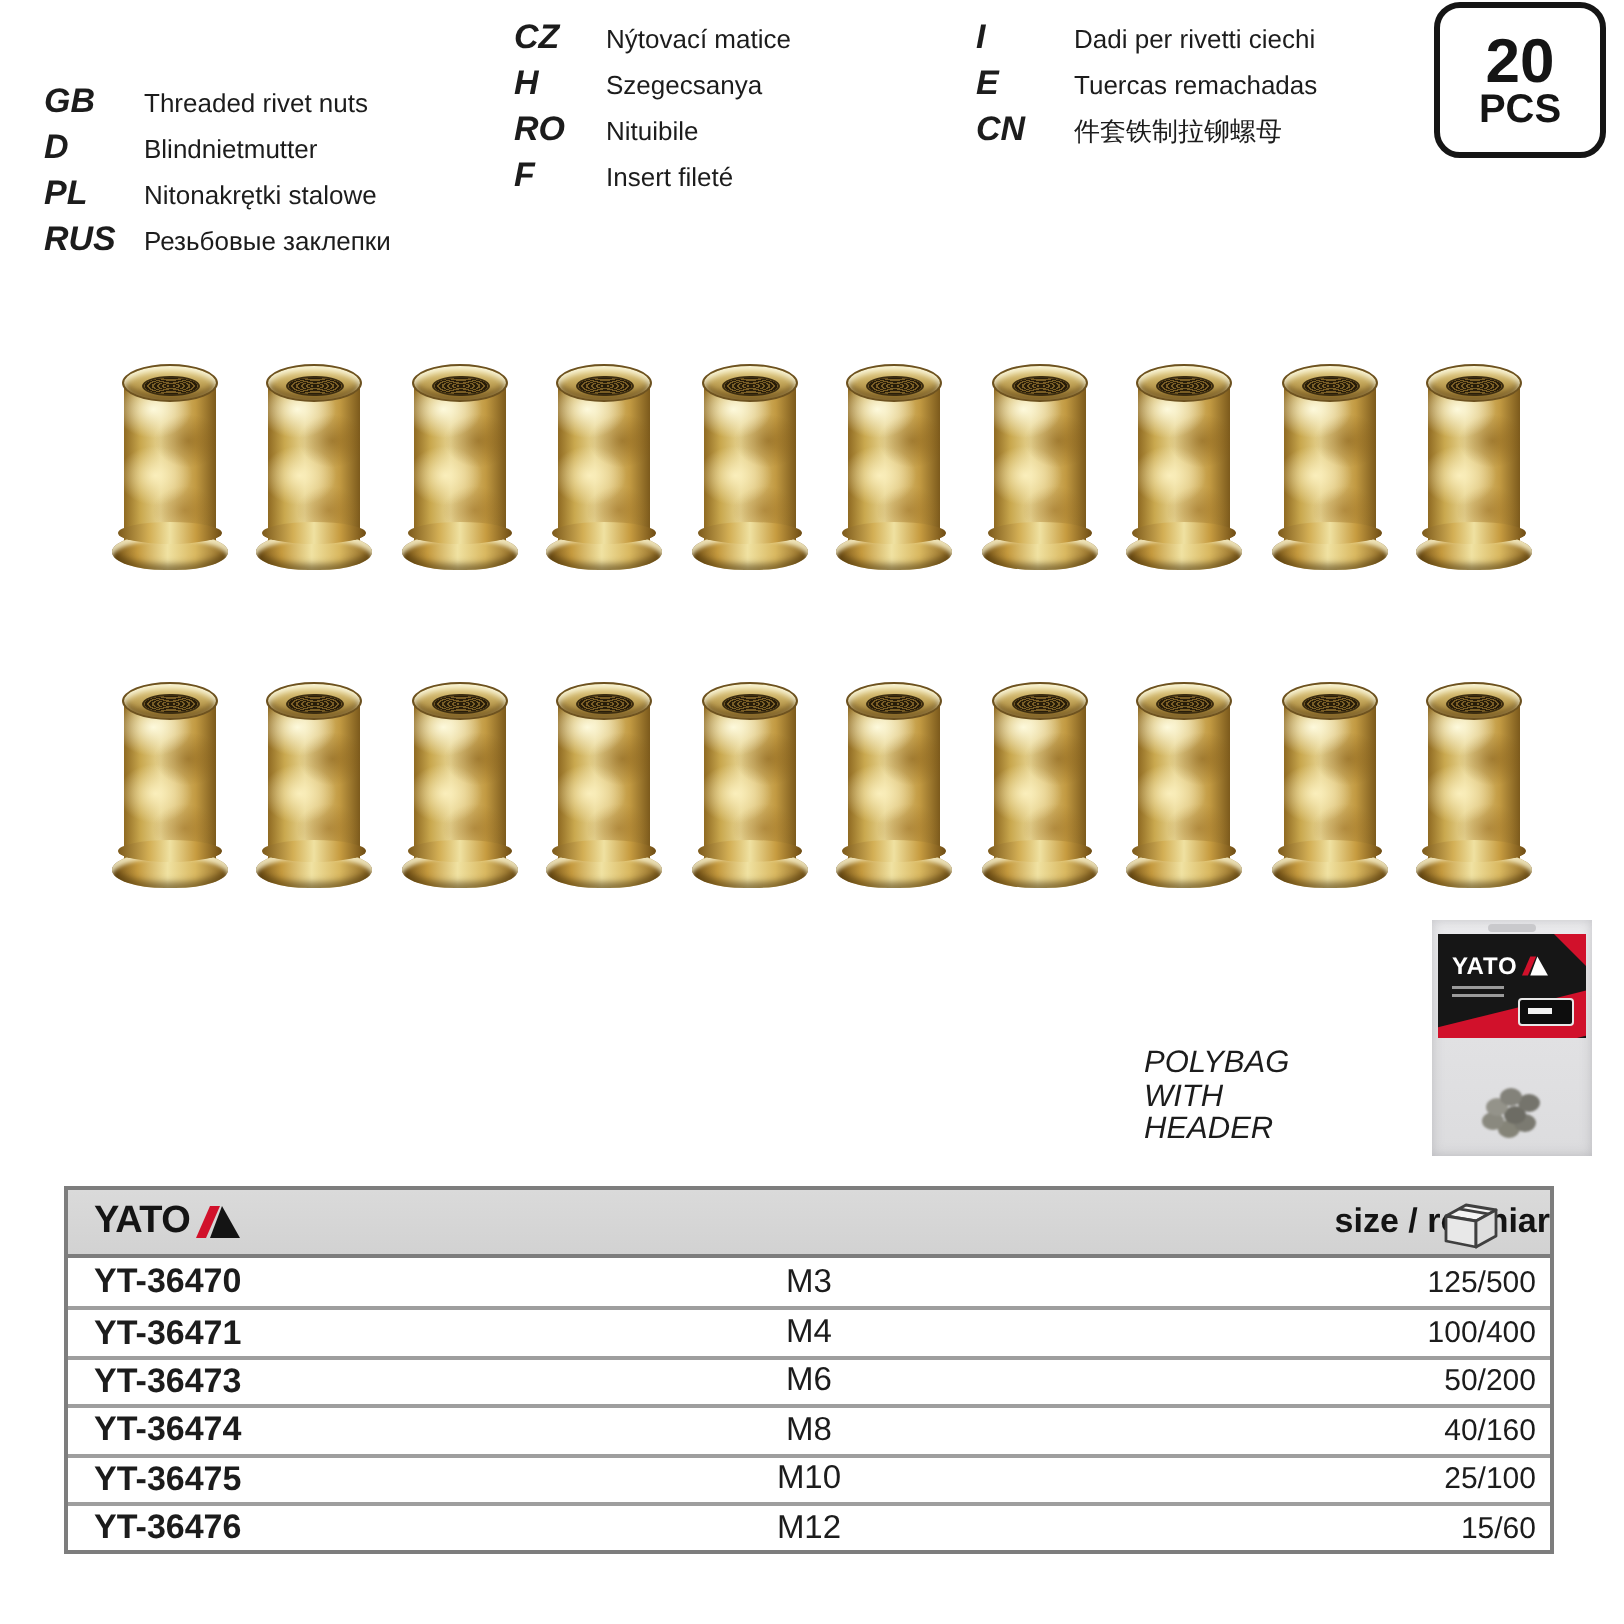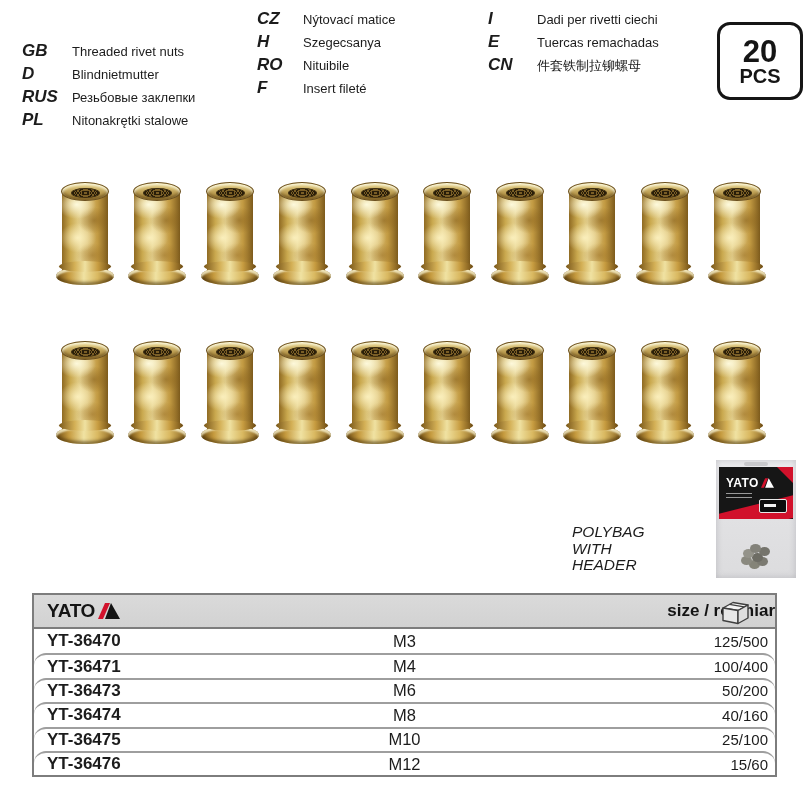--- a/index.html
+++ b/index.html
@@ -15,21 +15,21 @@
   .lang-col-3 { left:488px; }
   .lang-row { display:flex; height:23px; align-items:baseline; }
   .lang-code { font-weight:bold; font-style:italic; font-size:17px; flex:0 0 auto; }
   .lang-col-1 .lang-code { width:50px; }
   .lang-col-2 .lang-code { width:46px; }
   .lang-col-3 .lang-code { width:49px; }
   .lang-text { font-size:13px; white-space:nowrap; }
 
   
   .pcs-badge {
-    position:absolute; left:717px; top:22px; width:80px; height:72px;
+    position:absolute; left:717px; top:1px; width:80px; height:72px;
     border:3px solid #151515; border-radius:13px; background:#fff;
     display:flex; flex-direction:column; align-items:center; justify-content:center;
   }
   .pcs-count { font-size:31px; font-weight:bold; line-height:29px; color:#151515; }
   .pcs-unit  { font-size:20px; font-weight:bold; line-height:20px; color:#151515; }
 
   
   .nut-row { position:absolute; left:56px; width:710px; display:flex; justify-content:space-between; }
   .nut-row-1 { top:182px; }
   .nut-row-2 { top:341px; }
@@ -109,21 +109,21 @@
   }
   .tbl-header {
     height:32px; background:linear-gradient(180deg,#dadada,#d2d2d2);
     border-bottom:2px solid #7d7d7d; position:relative;
     display:flex; align-items:center;
   }
   .tbl-logo { position:absolute; left:13px; display:flex; align-items:center; gap:3px; }
   .tbl-logo-text { font-weight:bold; font-size:19px; color:#141414; letter-spacing:-.3px; }
   .tbl-size-header { width:100%; text-align:right; font-weight:bold; font-size:17px; color:#141414; }
   .box-icon { position:absolute; right:22px; top:4px; }
-  .tbl-row { height:24.4px; position:relative; display:flex; align-items:center; border-top:2px solid #9e9e9e; box-sizing:border-box;border-radius:12px; }
+  .tbl-row { height:24.4px; position:relative; display:flex; align-items:center; border-top:2px solid #9e9e9e; box-sizing:border-box; }
   .tbl-row:first-of-type { border-top:none; }
   .cell-code { position:absolute; left:13px; font-weight:bold; font-size:17px; }
   .cell-size { width:100%; text-align:center; font-size:16.5px; }
   .cell-qty  { position:absolute; right:7px; font-size:15px;text-align:center; }
 </style>
 </head>
 <body>
 
 <div class="lang-col lang-col-1">
 
@@ -131,27 +131,27 @@
       <span class="lang-code">GB</span>
       <span class="lang-text">Threaded rivet nuts</span>
     </div>
 
     <div class="lang-row">
       <span class="lang-code">D</span>
       <span class="lang-text">Blindnietmutter</span>
     </div>
 
     <div class="lang-row">
+      <span class="lang-code">PL</span>
+      <span class="lang-text">Nitonakrętki stalowe</span>
+    </div>
+
+    <div class="lang-row">
       <span class="lang-code">RUS</span>
       <span class="lang-text">Резьбовые заклепки</span>
-    </div>
-
-    <div class="lang-row">
-      <span class="lang-code">PL</span>
-      <span class="lang-text">Nitonakrętki stalowe</span>
     </div>
   </div>
 <div class="lang-col lang-col-2">
 
     <div class="lang-row">
       <span class="lang-code">CZ</span>
       <span class="lang-text">Nýtovací matice</span>
     </div>
 
     <div class="lang-row">

